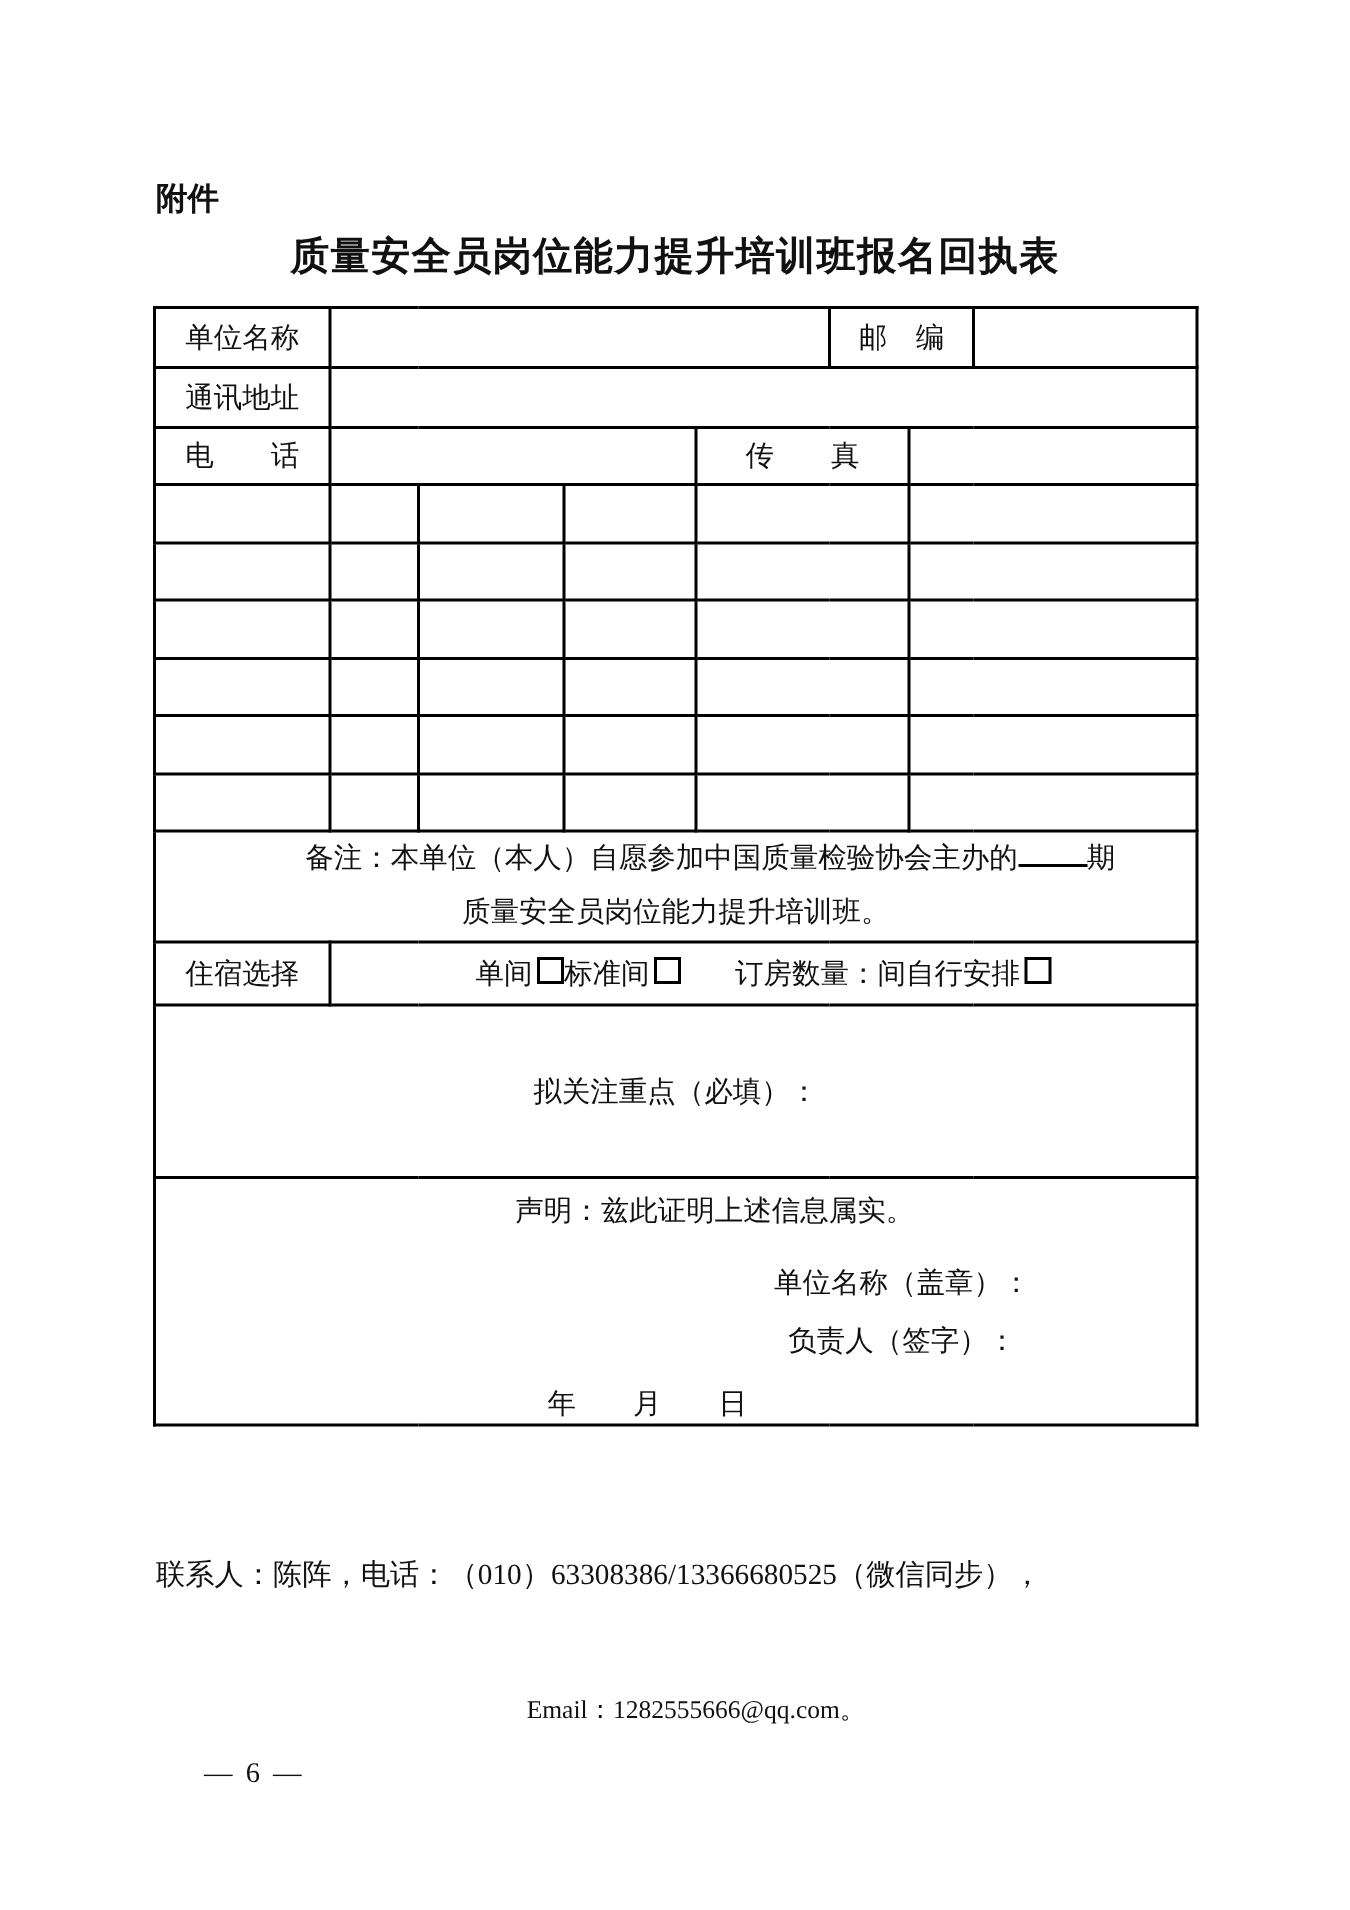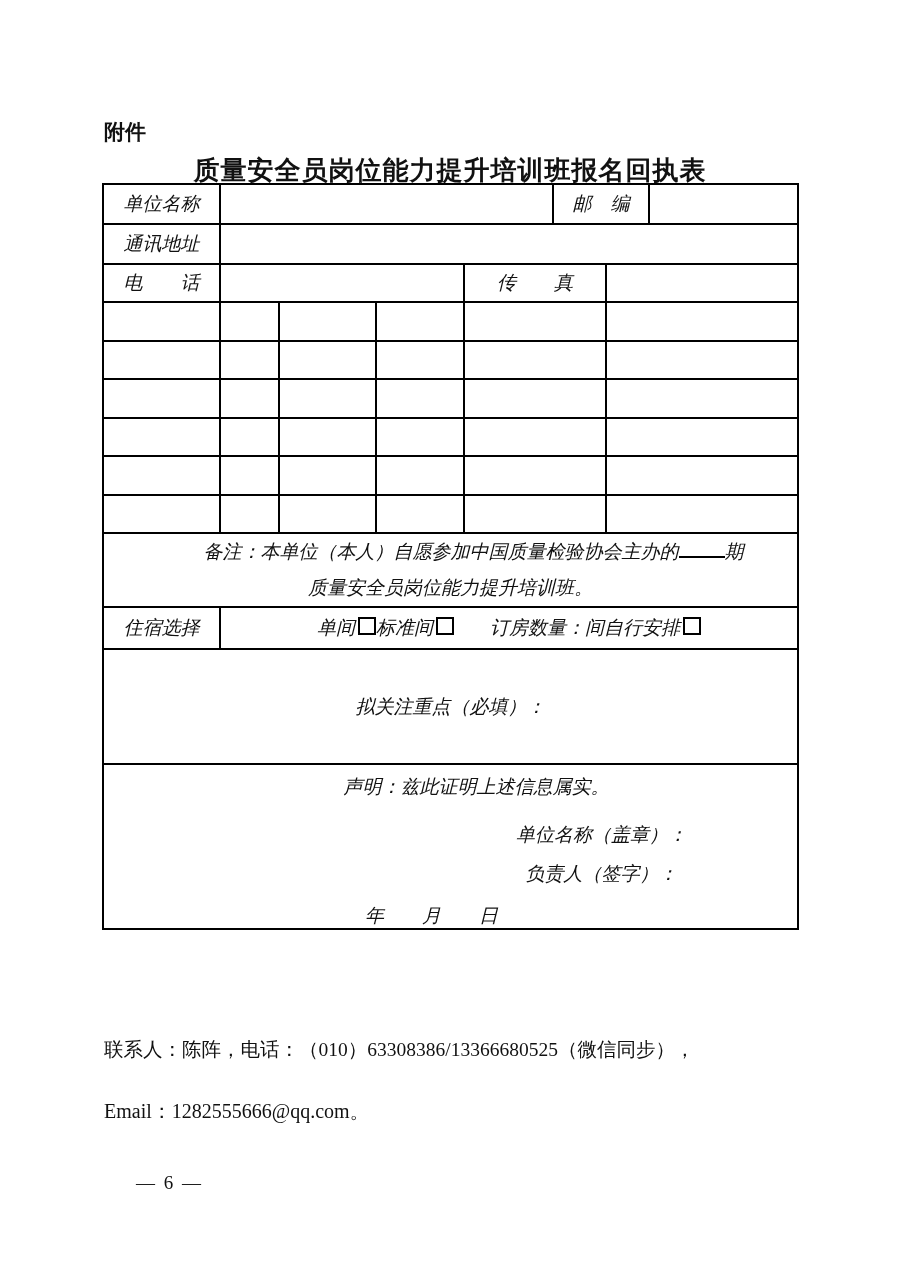--- a/index.html
+++ b/index.html
@@ -10,22 +10,22 @@
   .attachment{
     position:absolute;left:104px;top:118px;font-size:21px;font-weight:bold;
     font-family:"Liberation Sans", sans-serif;
   }
   .title{
     position:absolute;left:0;top:153px;width:100%;text-align:center;
     font-size:26px;font-weight:bold;letter-spacing:1px;
     font-family:"Liberation Sans", sans-serif;
   }
   table.form{
-    position:absolute;left:102px;top:183px;width:695px;
-    border-collapse:collapse;table-layout:fixed;font-style:italic;
+    position:absolute;left:102px;top:204px;width:695px;
+    border-collapse:collapse;table-layout:fixed;
   }
   table.form td{
     border:2px solid #000;font-size:19px;padding:0;
     text-align:center;vertical-align:middle;overflow:hidden;
   }
   td.label{font-size:19px;}
   .r40{height:40px}.r38{height:38px}.r86{height:68px}.r42{height:42px}
   .r115{height:115px}.r159{height:159px}
   .remark-cell{text-align:left;vertical-align:middle;line-height:36px;padding:4px 8px 2px 8px;}
   .remark-line1{text-indent:46px;margin:0;}
@@ -44,21 +44,21 @@
     vertical-align:-1px;margin-left:3px;background:#fff;
   }
   .focus-cell{text-align:left;vertical-align:top;padding:8px 10px;font-size:19px;}
   .decl-cell{text-align:left;vertical-align:top;font-size:19px;}
   .decl-cell p{line-height:24px;}
   .decl-line{margin:10px 0 0 52px;}
   .decl-seal{margin:24px 0 0 302px;}
   .decl-sign{margin:15px 0 0 302px;}
   .decl-date{margin:18px 42px 0 4px;text-align:center;}
   .footer-line1{position:absolute;left:104px;top:1036px;width:720px;font-size:19.5px;}
-  .footer-line2{position:absolute;left:104px;top:1098px;width:720px;font-size:20px;}
+  .footer-line2{position:absolute;left:104px;top:1128px;width:720px;font-size:17px;text-align:center;}
   .page-number{position:absolute;left:136px;top:1172px;font-size:19px;letter-spacing:2px;}
 </style>
 </head>
 <body>
 
 <div class="attachment">附件</div>
 <div class="title">质量安全员岗位能力提升培训班报名回执表</div>
 
 <table class="form">
   <colgroup>

